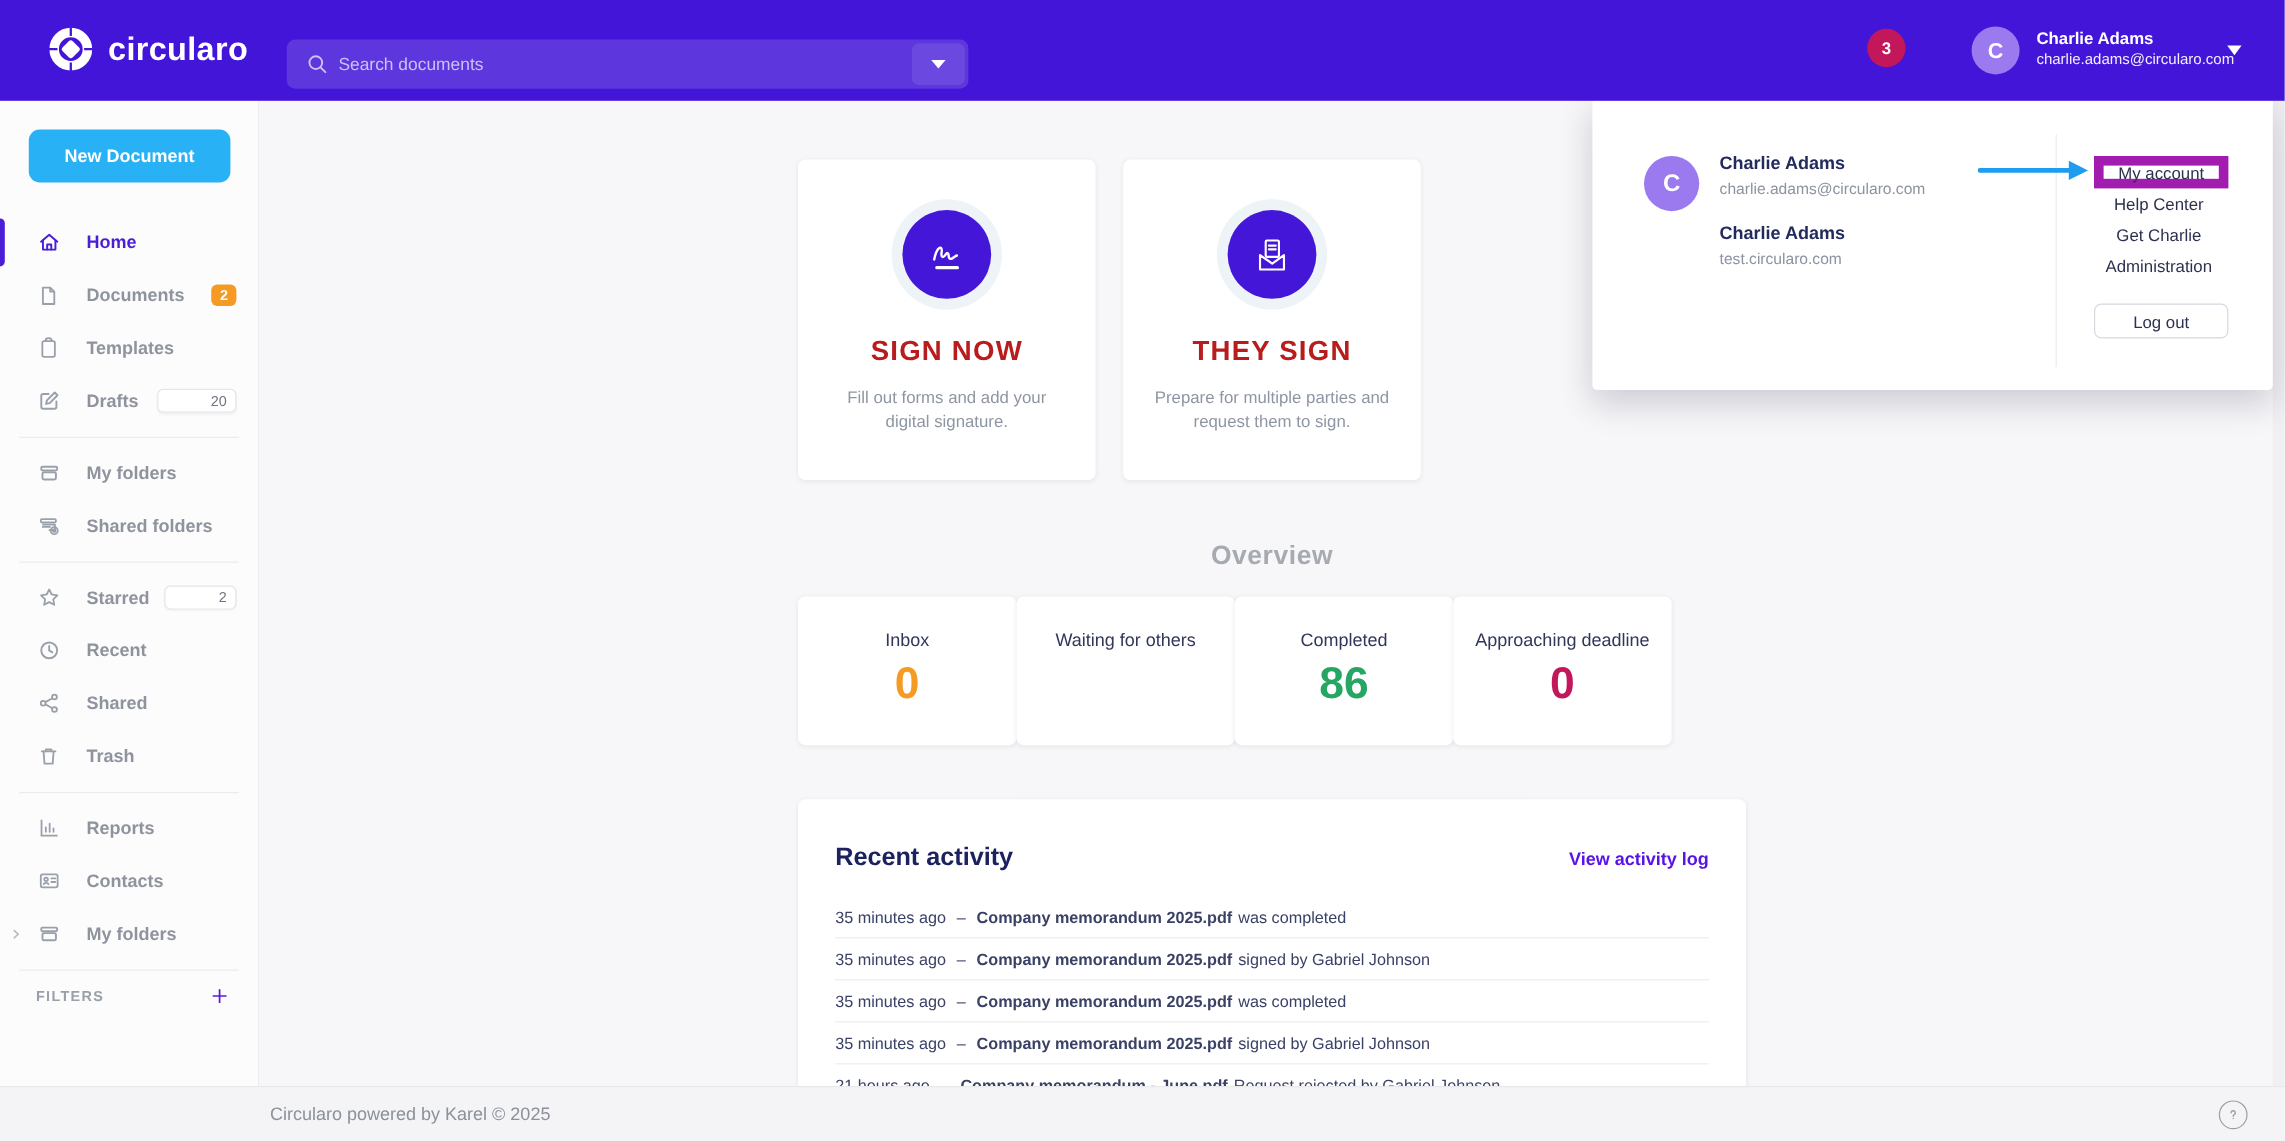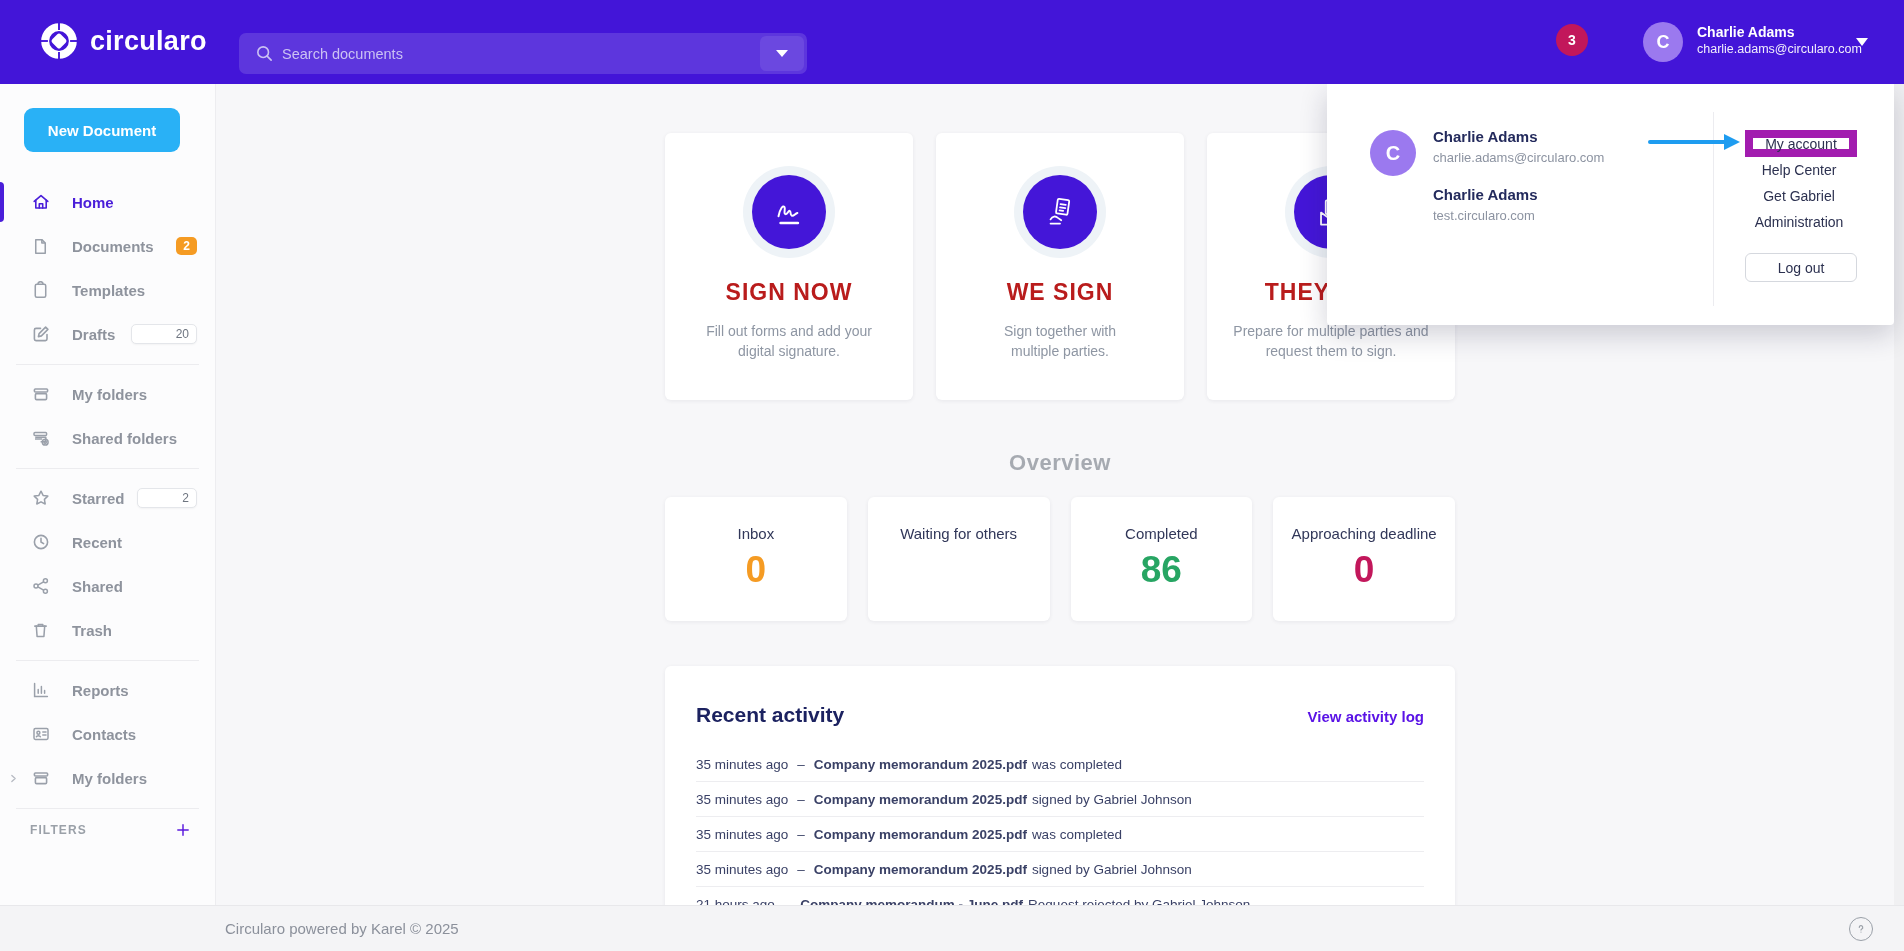--- a/index.html
+++ b/index.html
@@ -18,21 +18,21 @@
   .caret-down { width:0; height:0; border-left:6px solid transparent; border-right:6px solid transparent; border-top:7px solid #fff; }
   .notif-badge { position:absolute; left:1556px; top:24px; width:32px; height:32px; border-radius:50%; background:#c2175b; color:#fff; font-size:14px; font-weight:700; display:flex; align-items:center; justify-content:center; }
   .tb-avatar { position:absolute; left:1643px; top:22px; width:40px; height:40px; border-radius:50%; background:#9b79ef; color:#fff; font-size:18px; font-weight:700; display:flex; align-items:center; justify-content:center; }
   .tb-user { position:absolute; left:1697px; top:23px; line-height:1.3; cursor:pointer; }
   .tb-user-name { color:#fff; font-size:14px; font-weight:700; }
   .tb-user-email { color:rgba(255,255,255,.93); font-size:12.5px; }
   .tb-caret { position:absolute; left:1856px; top:38px; }
 
   
   .sidebar { position:absolute; top:84px; left:0; width:216px; bottom:46px; background:#fcfcfd; border-right:1px solid #ededf0; z-index:10; }
-  .new-doc-btn { position:absolute; left:24px; top:24px; width:156px; height:44px; background:#29b1f6; border:0; border-radius:9px; color:#fff; font-size:15px; font-weight:700; font-family:inherit; cursor:pointer; }
+  .new-doc-btn { position:absolute; left:24px; top:24px; width:168px; height:44px; background:#29b1f6; border:0; border-radius:9px; color:#fff; font-size:15px; font-weight:700; font-family:inherit; cursor:pointer; }
   .nav { position:absolute; top:96px; left:0; width:100%; }
   .nav-item { position:relative; height:44px; display:flex; align-items:center; padding:0 18px 0 30px; color:#8e939d; cursor:pointer; }
   .nav-item .nav-icon { width:21px; height:21px; margin-right:21px; display:flex; align-items:center; justify-content:center; color:#9aa0aa; }
   .nav-item .nav-label { font-size:15px; font-weight:600; color:#8e939d; }
   .nav-item.active .nav-label, .nav-item.active .nav-icon { color:#4a1ed9; }
   .active-bar { position:absolute; left:0; top:2px; width:4px; height:40px; background:#4a1ed9; border-radius:0 4px 4px 0; }
   .nav-badge { margin-left:auto; font-size:12px; border-radius:5px; padding:3px 7px; line-height:1; }
   .nav-badge.filled { background:#f59b23; color:#fff; font-weight:700; }
   .nav-badge.outline { background:#fff; border:1px solid #e4e6ea; color:#6e7580; box-shadow:0 1px 2px rgba(0,0,0,.04);padding-left:44px; }
   .nav-sep { height:1px; background:#ececef; margin:8px 16px 7px 16px; }
@@ -44,21 +44,21 @@
   
   .main { position:absolute; top:84px; left:217px; right:0; bottom:46px; background:#f7f7f9; overflow:hidden; }
   .column { position:absolute; left:448px; top:0; width:790px; }
   .cards-row { position:absolute; top:49px; left:0; width:790px; display:flex; gap:23px; }
   .action-card { width:248px; height:267px; background:#fff; border-radius:6px; box-shadow:0 1px 4px rgba(25,25,60,.07); text-align:center; cursor:pointer; }
   .icon-halo { width:92px; height:92px; border-radius:50%; background:#eef3f7; margin:33px auto 0; display:flex; align-items:center; justify-content:center; }
   .icon-circle { width:74px; height:74px; border-radius:50%; background:#4416d8; display:flex; align-items:center; justify-content:center; }
   .action-title { margin-top:21px; font-size:23px; font-weight:800; letter-spacing:1px; color:#b91c1c; }
   .action-desc { margin:16px auto 0; width:212px; font-size:14px; line-height:1.4; color:#8e96a3; }
   .overview-title { position:absolute; top:366px; width:790px; text-align:center; font-size:22px; font-weight:800; letter-spacing:.5px; color:#a6aab1; }
-  .stats-row { position:absolute; top:413px; width:790px; display:flex; gap:21px; }
+  .stats-row { position:absolute; top:413px; width:790px; display:flex; }
   .stat-card { width:182px; height:124px; background:#fff; border-radius:6px; box-shadow:0 1px 4px rgba(25,25,60,.07); text-align:center; cursor:pointer; }
   .stat-label { margin-top:28px; font-size:15px; font-weight:500; color:#313759; }
   .stat-value { margin-top:7px; font-size:37px; font-weight:700; }
   .activity-card { position:absolute; top:582px; width:790px; height:360px; background:#fff; border-radius:6px; box-shadow:0 1px 4px rgba(25,25,60,.07); padding:0 31px; }
   .activity-head { display:flex; align-items:baseline; justify-content:space-between; padding:37px 0 20px; }
   .activity-title { font-size:21px; font-weight:800; color:#1c2260; }
   .activity-link { font-size:15px; font-weight:700; color:#5a13e6; cursor:pointer; text-decoration:none; }
   .activity-row { height:35px; display:flex; align-items:center; border-bottom:1px solid #ededf0; font-size:13.5px; color:#3a4166; white-space:nowrap; }
   .activity-row .sep { margin:0 9px; color:#3a4166; }
   .activity-row .file { font-weight:700; margin-right:5px; }
@@ -305,34 +305,20 @@
             <svg width="42" height="42" viewBox="0 0 40 40" fill="none" stroke="#fff" stroke-width="1.9" stroke-linecap="round">
               <path d="M10 24c1.5-7.5 4.2-10.5 5.6-8.8s-1.2 6.3 1 6.8 2.6-3.6 4.1-3.1 0 4.1 2 4.6 3.2-2.1 5.3-2.6"></path>
               <path d="M12 30.5h16.5" stroke-width="2.4"></path>
             </svg>
           </div>
         </div>
         <div class="action-title">SIGN NOW</div>
         <div class="action-desc" style="width:196px">Fill out forms and add your digital signature.</div>
       </div>
 
-      <div class="action-card">
-        <div class="icon-halo">
-          <div class="icon-circle">
-            <svg width="42" height="42" viewBox="0 0 40 40" fill="none" stroke="#fff" stroke-width="1.7" stroke-linecap="round" stroke-linejoin="round">
-              <rect x="17" y="8" width="11" height="14" rx="1.2" transform="rotate(8 22 15)"></rect>
-              <path d="M20.5 12.5l5 .7M20 15.5l5 .7M19.6 18.4l3.4.5"></path>
-              <path d="M11 27c1.8-3.2 4.8-3.4 7-1.4l3.2 2.2"></path>
-                <path d="M11 31h9"></path>
-            </svg>
-          </div>
-        </div>
-        <div class="action-title">WE SIGN</div>
-        <div class="action-desc" style="width:160px">Sign together with multiple parties.</div>
-      </div>
 
       <div class="action-card">
         <div class="icon-halo">
           <div class="icon-circle">
             <svg width="42" height="42" viewBox="0 0 40 40" fill="none" stroke="#fff" stroke-width="1.7" stroke-linecap="round" stroke-linejoin="round">
               <rect x="15" y="9" width="10.5" height="13" rx="1"></rect>
               <path d="M17.5 13h5.5M17.5 16h5.5"></path>
               <path d="M10.5 20.5l9.7 6.8 9.3-6.8V32h-19z"></path>
             </svg>
           </div>
@@ -415,21 +401,21 @@
 
   <span class="annot-arrow">
     <svg width="96" height="22" viewBox="0 0 96 22" fill="none">
       <path d="M2 11h78" stroke="#1e9cf0" stroke-width="4" stroke-linecap="round"></path>
       <path d="M76 3l16 8-16 8z" fill="#1e9cf0"></path>
     </svg>
   </span>
 
   <div class="my-account-box">My account</div>
   <div class="dd-menu-item" style="top:78px">Help Center</div>
-  <div class="dd-menu-item" style="top:104px">Get Gabriel</div>
+  <div class="dd-menu-item" style="top:104px">Get Charlie</div>
   <div class="dd-menu-item" style="top:130px">Administration</div>
 
   <button class="logout-btn">Log out</button>
 </div>
 
 <div class="footer">
   <span class="footer-text">Circularo powered by Karel © 2025</span>
   <span class="help-btn">
     <svg width="14" height="14" viewBox="0 0 24 24" fill="none" stroke="currentColor" stroke-width="2" stroke-linecap="round">
       <path d="M9 9.2a3 3 0 1 1 4.4 2.7c-.9.5-1.4 1-1.4 2"></path>

